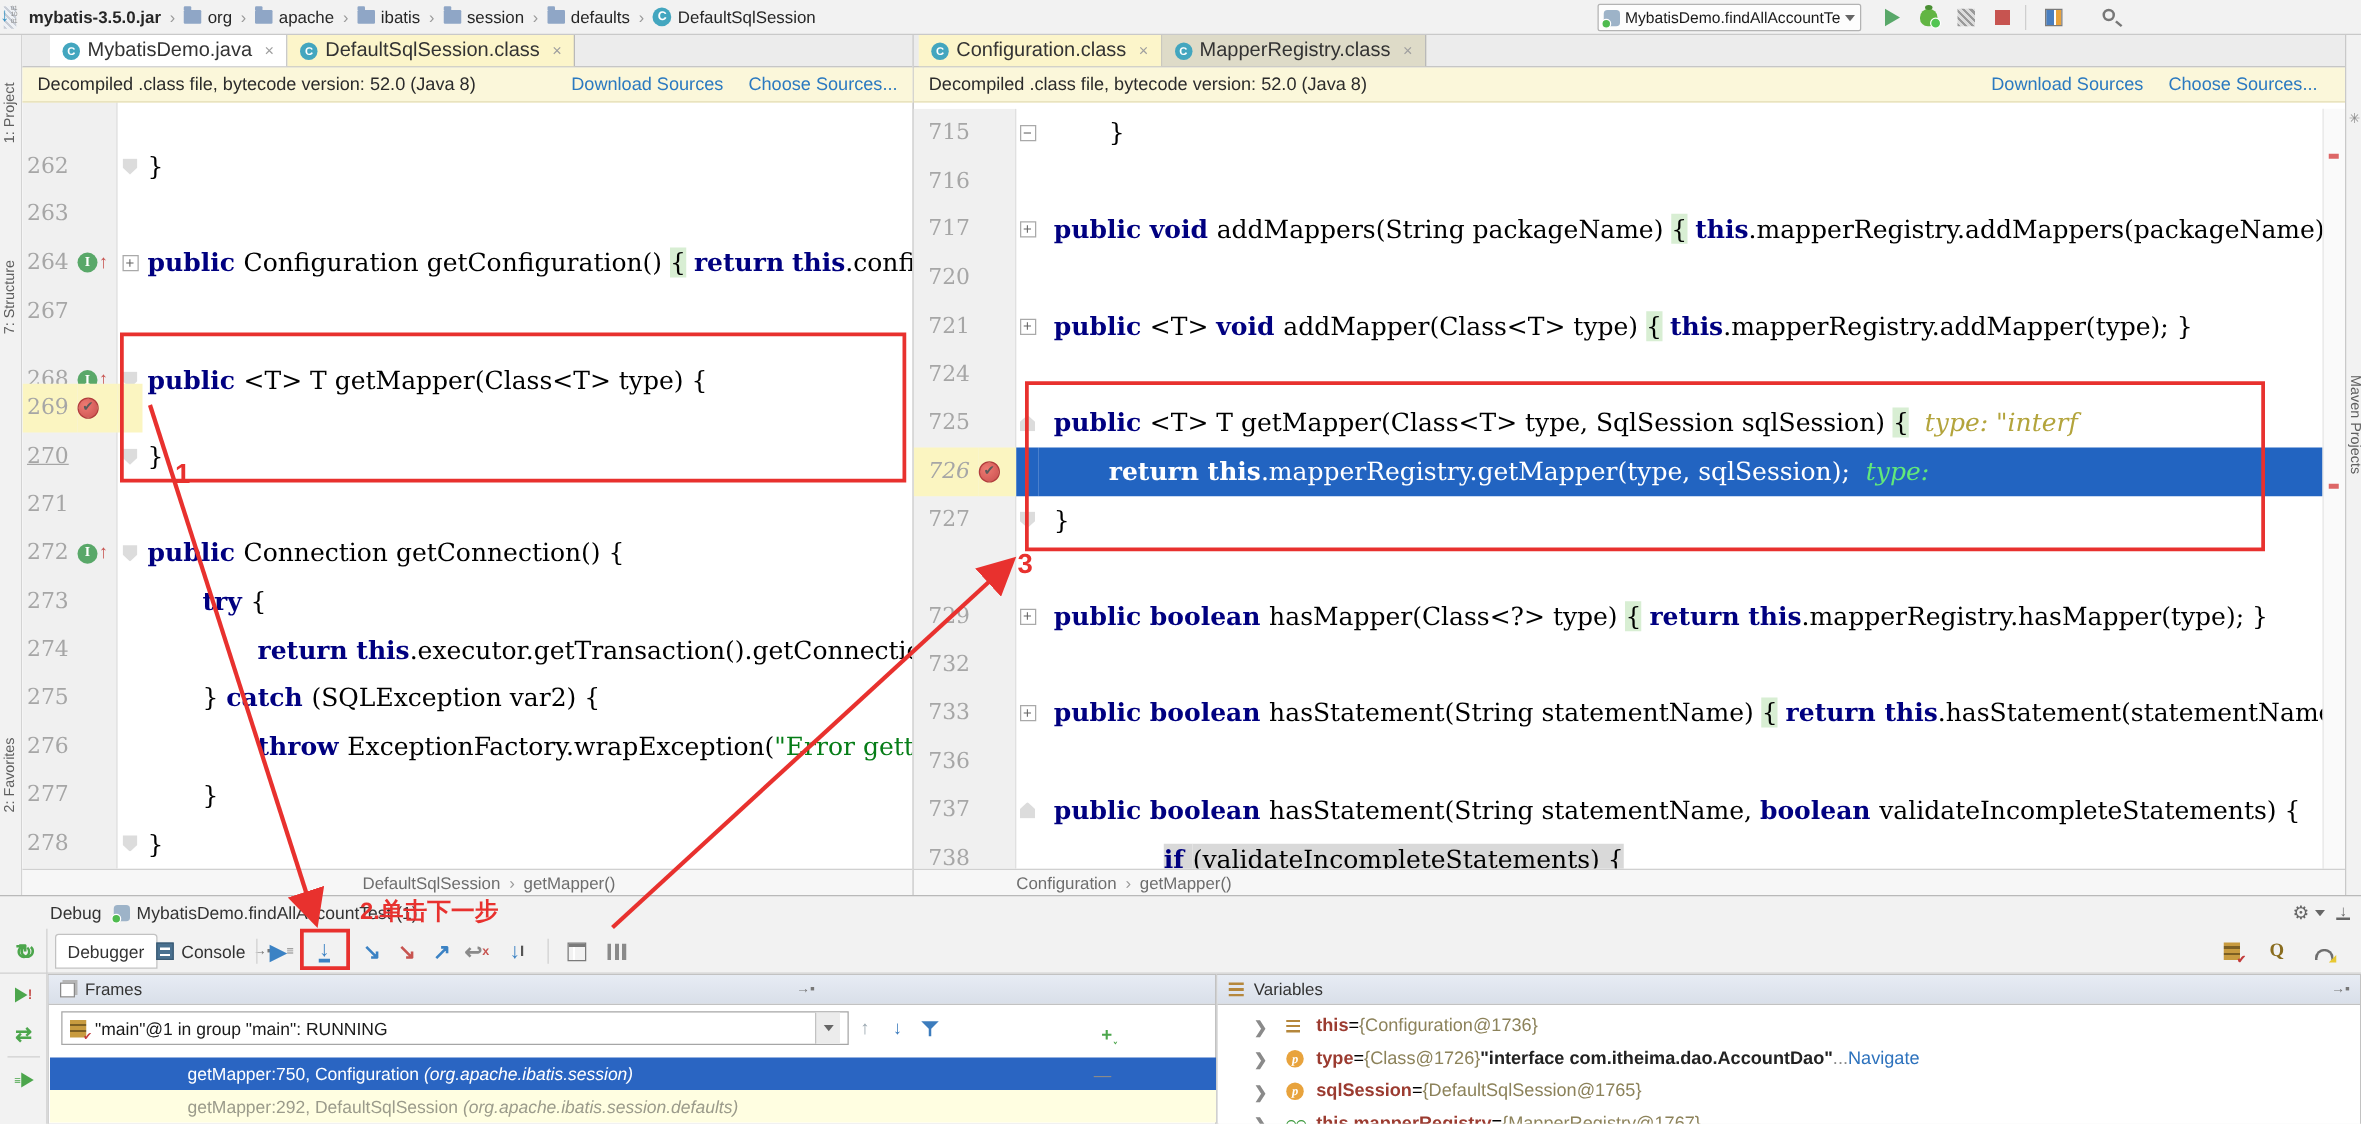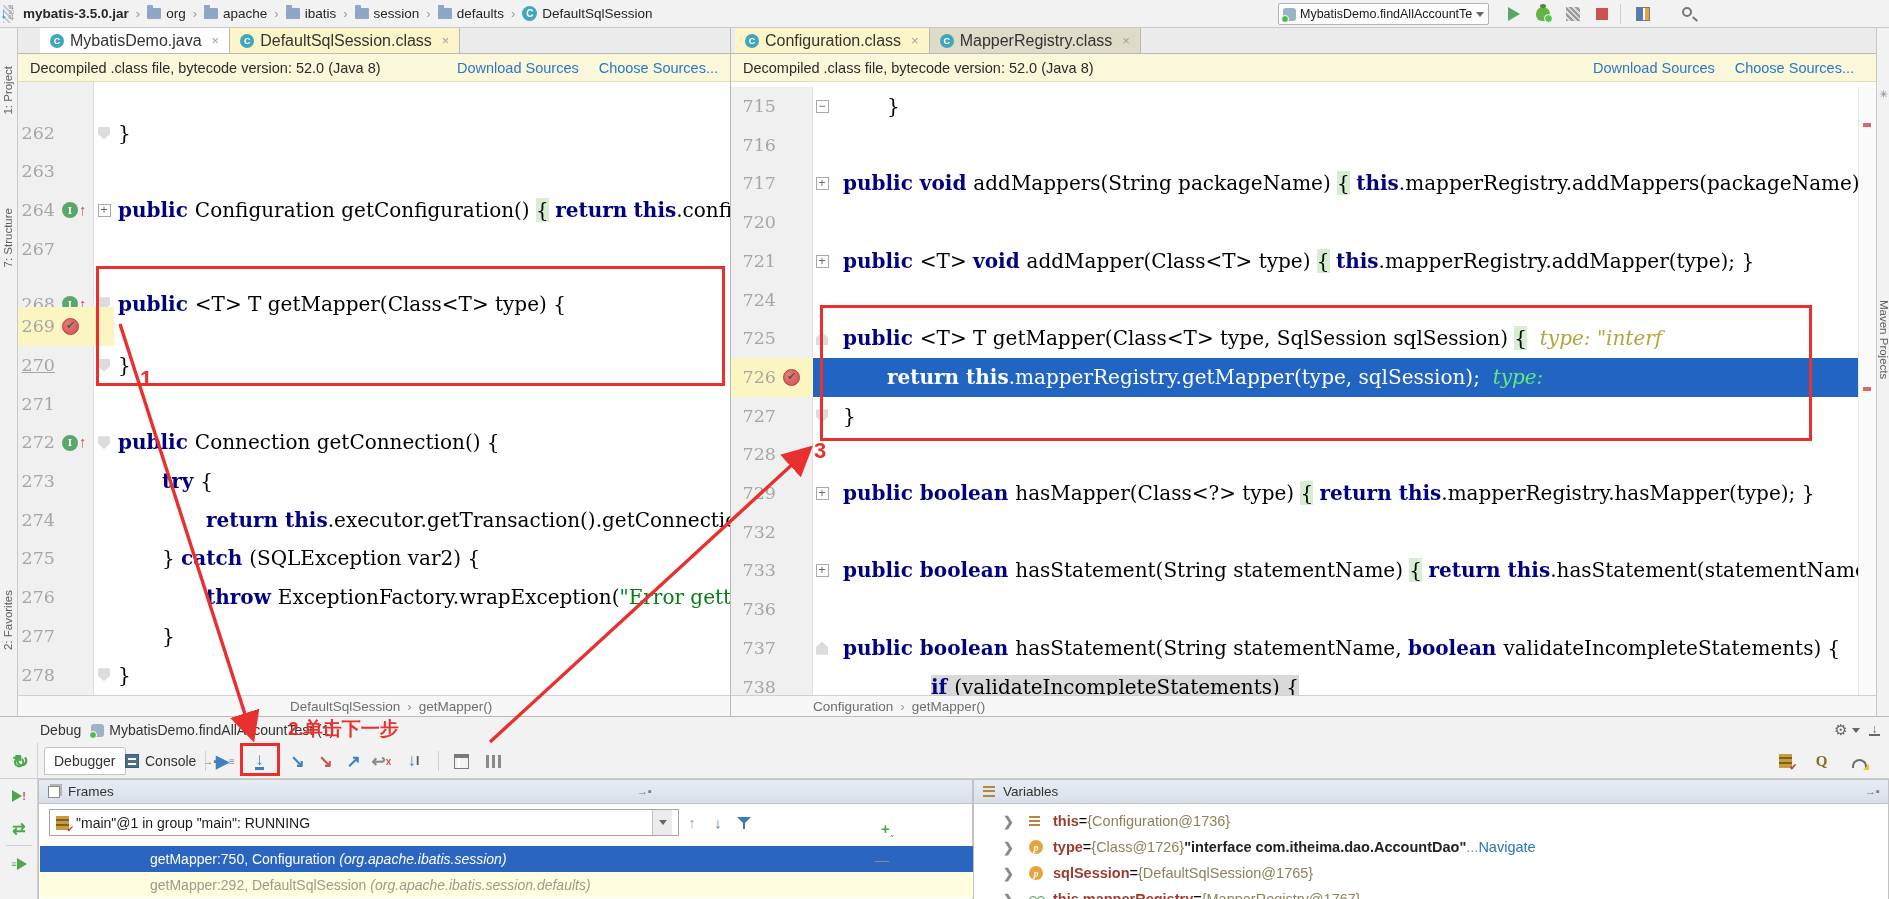--- a/index.html
+++ b/index.html
@@ -465,40 +465,34 @@
           </div>
           <div class="crow" style="top: 232.2px; height: 38.7px;">
             <span class="lnum" style="width: 52px;">725</span>
             <span class="licon" style="width: 30px;"></span>
             <span class="lfold" style="width: 18px;">
               <span class="f-pentdown"></span>
             </span>
             <span class="lcode" style="padding-left: 12px;"><span class="seg-k">public </span><span class="seg-p">&lt;T&gt; T getMapper(Class&lt;T&gt; type, SqlSession sqlSession) </span><span class="seg-hb">{</span><span class="seg-p">  </span><span class="seg-h">type: "interf</span></span>
           </div>
           <div class="crow exec" style="top: 270.9px; height: 38.7px;">
-            <span class="lnum" style="width: 52px;">726</span>
+            <span class="lnum" style="width: 52px; font-style: italic;">726</span>
             <span class="licon" style="width: 30px;">
               <span class="bp-ic">✔</span>
             </span>
             <span class="lfold" style="width: 18px;"></span>
             <span class="lcode" style="padding-left: 56px;"><span class="seg-k">return </span><span class="seg-k">this</span><span class="seg-p">.mapperRegistry.getMapper(type, sqlSession);  </span><span class="seg-h">type:</span></span>
           </div>
           <div class="crow" style="top: 309.6px; height: 38.7px;">
             <span class="lnum" style="width: 52px;">727</span>
             <span class="licon" style="width: 30px;"></span>
             <span class="lfold" style="width: 18px;">
               <span class="f-pent"></span>
             </span>
             <span class="lcode" style="padding-left: 12px;"><span class="seg-p">}</span></span>
-          </div>
-          <div class="crow" style="top: 348.3px; height: 38.7px;">
-            <span class="lnum" style="width: 52px;">728</span>
-            <span class="licon" style="width: 30px;"></span>
-            <span class="lfold" style="width: 18px;"></span>
-            <span class="lcode" style="padding-left: 12px;"></span>
           </div>
           <div class="crow" style="top: 387px; height: 38.7px;">
             <span class="lnum" style="width: 52px;">729</span>
             <span class="licon" style="width: 30px;"></span>
             <span class="lfold" style="width: 18px;">
               <span class="f-plus">+</span>
             </span>
             <span class="lcode" style="padding-left: 12px;"><span class="seg-k">public boolean </span><span class="seg-p">hasMapper(Class&lt;?&gt; type) </span><span class="seg-hb">{</span><span class="seg-p"> </span><span class="seg-k">return </span><span class="seg-k">this</span><span class="seg-p">.mapperRegistry.hasMapper(type); }</span></span>
           </div>
           <div class="crow" style="top: 425.7px; height: 38.7px;">

